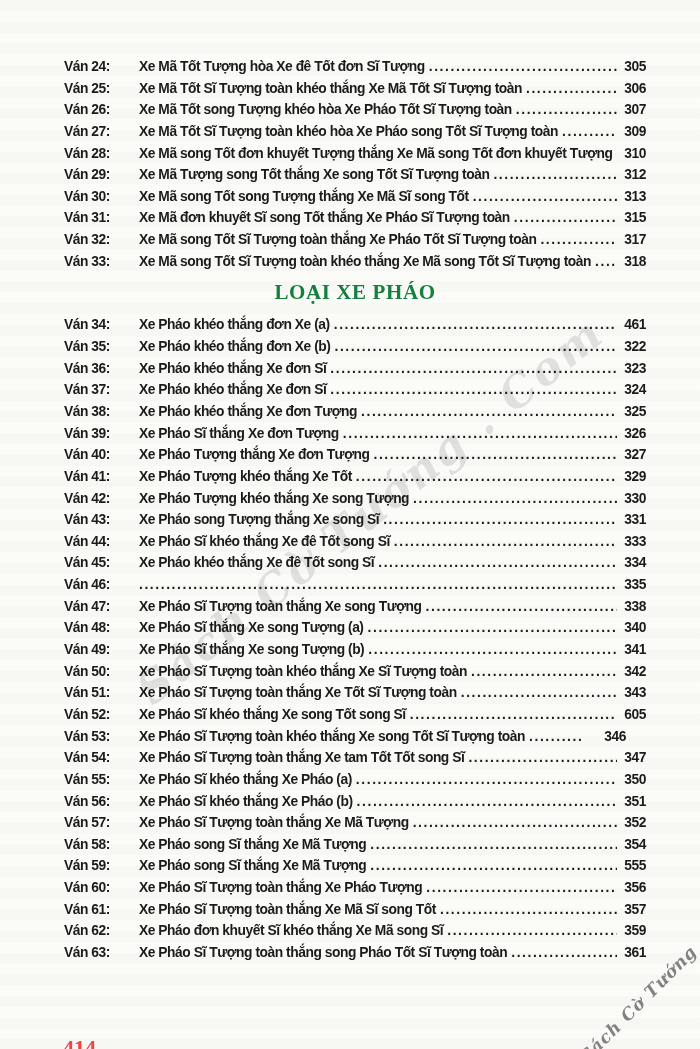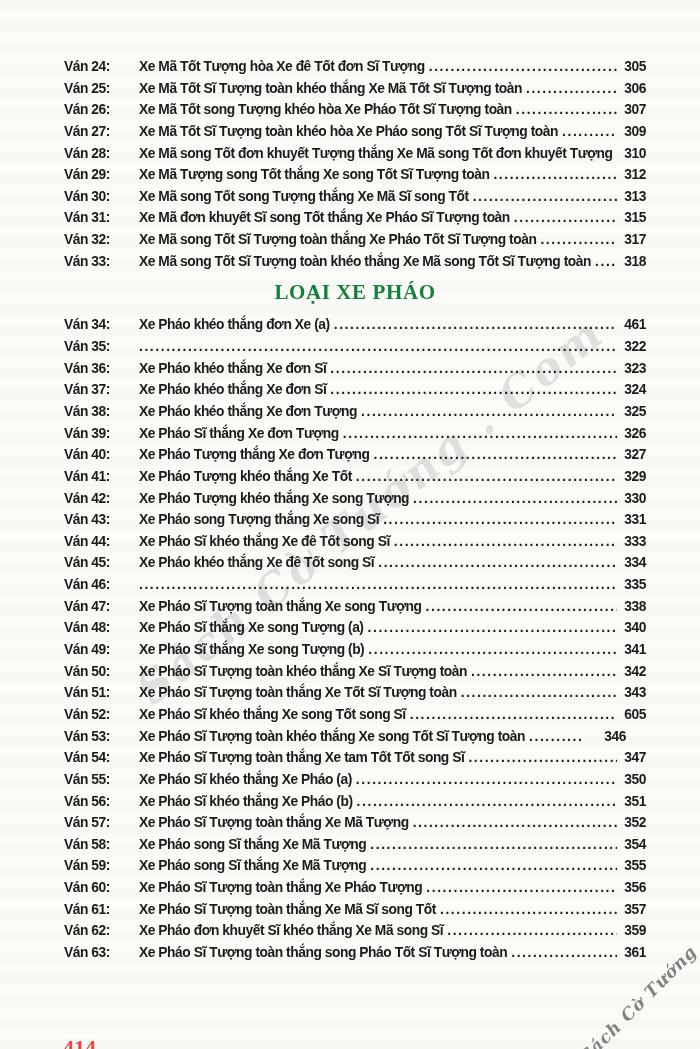--- a/index.html
+++ b/index.html
@@ -150,20 +150,21 @@
   </div>
       <h2 class="section-heading">LOẠI XE PHÁO</h2>
       <div class="row">
     <span class="lab">Ván 34:</span>
     <span class="ttl">Xe Pháo khéo thắng đơn Xe (a)</span>
     <span class="leader"></span>
     <span class="pg">461</span>
   </div>
       <div class="row">
     <span class="lab">Ván 35:</span>
+    <span class="ttl">Xe Pháo khéo thắng đơn Xe (b)</span>
     <span class="leader"></span>
     <span class="pg">322</span>
   </div>
       <div class="row">
     <span class="lab">Ván 36:</span>
     <span class="ttl">Xe Pháo khéo thắng Xe đơn Sĩ</span>
     <span class="leader"></span>
     <span class="pg">323</span>
   </div>
       <div class="row">
@@ -294,21 +295,21 @@
       <div class="row">
     <span class="lab">Ván 58:</span>
     <span class="ttl">Xe Pháo song Sĩ thắng Xe Mã Tượng</span>
     <span class="leader"></span>
     <span class="pg">354</span>
   </div>
       <div class="row">
     <span class="lab">Ván 59:</span>
     <span class="ttl">Xe Pháo song Sĩ thắng Xe Mã Tượng</span>
     <span class="leader"></span>
-    <span class="pg">355</span>
+    <span class="pg">555</span>
   </div>
       <div class="row">
     <span class="lab">Ván 60:</span>
     <span class="ttl">Xe Pháo Sĩ Tượng toàn  thắng Xe Pháo Tượng</span>
     <span class="leader"></span>
     <span class="pg">356</span>
   </div>
       <div class="row">
     <span class="lab">Ván 61:</span>
     <span class="ttl">Xe Pháo Sĩ Tượng toàn  thắng Xe Mã Sĩ song Tốt</span>

